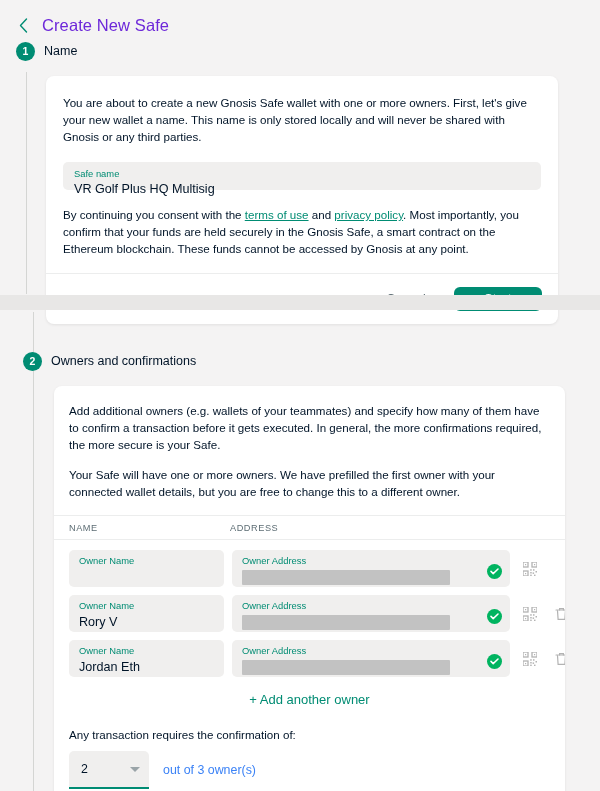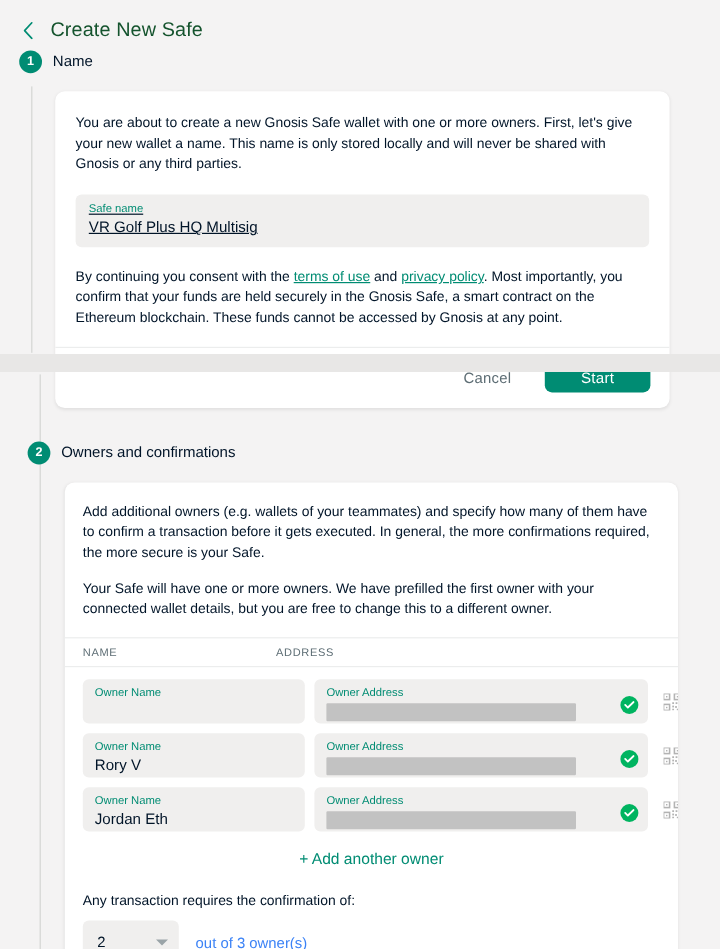--- a/index.html
+++ b/index.html
@@ -18,21 +18,21 @@
     display:flex; align-items:center;
     gap:12px; padding:10px 0 0 16px;
     height:40px;
   }
   .back-chevron{
     width:14px;height:22px;display:flex;align-items:center;justify-content:center;
     color:#008c73; cursor:pointer; flex:0 0 auto;
   }
   .back-chevron svg{display:block;}
   .page-title{
-    font-size:16.5px; font-weight:400; color:#14532d; letter-spacing:.1px;
+    font-size:16.5px; font-weight:400; color:#6d28d9; letter-spacing:.1px;
   }
 
   
   .rail{
     position:absolute; width:1px; background:#d4d5d3;
   }
   #rail-1{ left:26px; top:72px; height:222px; }
   #rail-2{ left:33px; top:312px; height:479px; }
 
   
@@ -67,22 +67,21 @@
     font-size:11.6px; line-height:1.47; color:#001428; margin:0;
   }
   .para + .para{ margin-top:13px; }
   .para a{ color:#008c73; text-decoration:underline; }
 
   
   .field{
     background:#f0efee; border-radius:5px;
     padding:7px 11px 7px 11px;
     margin:17px 0 16px 0;
-    height:44px;
-    text-decoration:underline;
+    height:28px;
   }
   .field-label{
     font-size:9.4px; color:#008c73; line-height:1.1; display:block;
   }
   .field-value{
     font-size:12.6px; color:#001428; line-height:1.4; display:block; margin-top:2px;
   }
 
   
   .card-footer{
@@ -118,21 +117,21 @@
     font-size:9.2px; color:#5d6d74; letter-spacing:.55px;
   }
   .th.name{ width:161px; }
 
   .owner-rows{ padding:10px 0 0 0; }
   .owner-row{
     display:flex; align-items:flex-start; gap:8px;
     margin-bottom:8px;
   }
   .owner-name-field{
-    width:185px; background:#f0efee; border-radius:5px;
+    width:155px; background:#f0efee; border-radius:5px;
     padding:6px 10px; height:37px; flex:0 0 auto;
   }
   .owner-addr-field{
     width:278px; background:#f0efee; border-radius:5px;
     padding:6px 9px 6px 10px; height:37px; flex:0 0 auto;
     position:relative;
   }
   .redact-bar{
     height:15px; background:#c2c2c2; border-radius:1px;
     margin-top:3px; width:208px;

